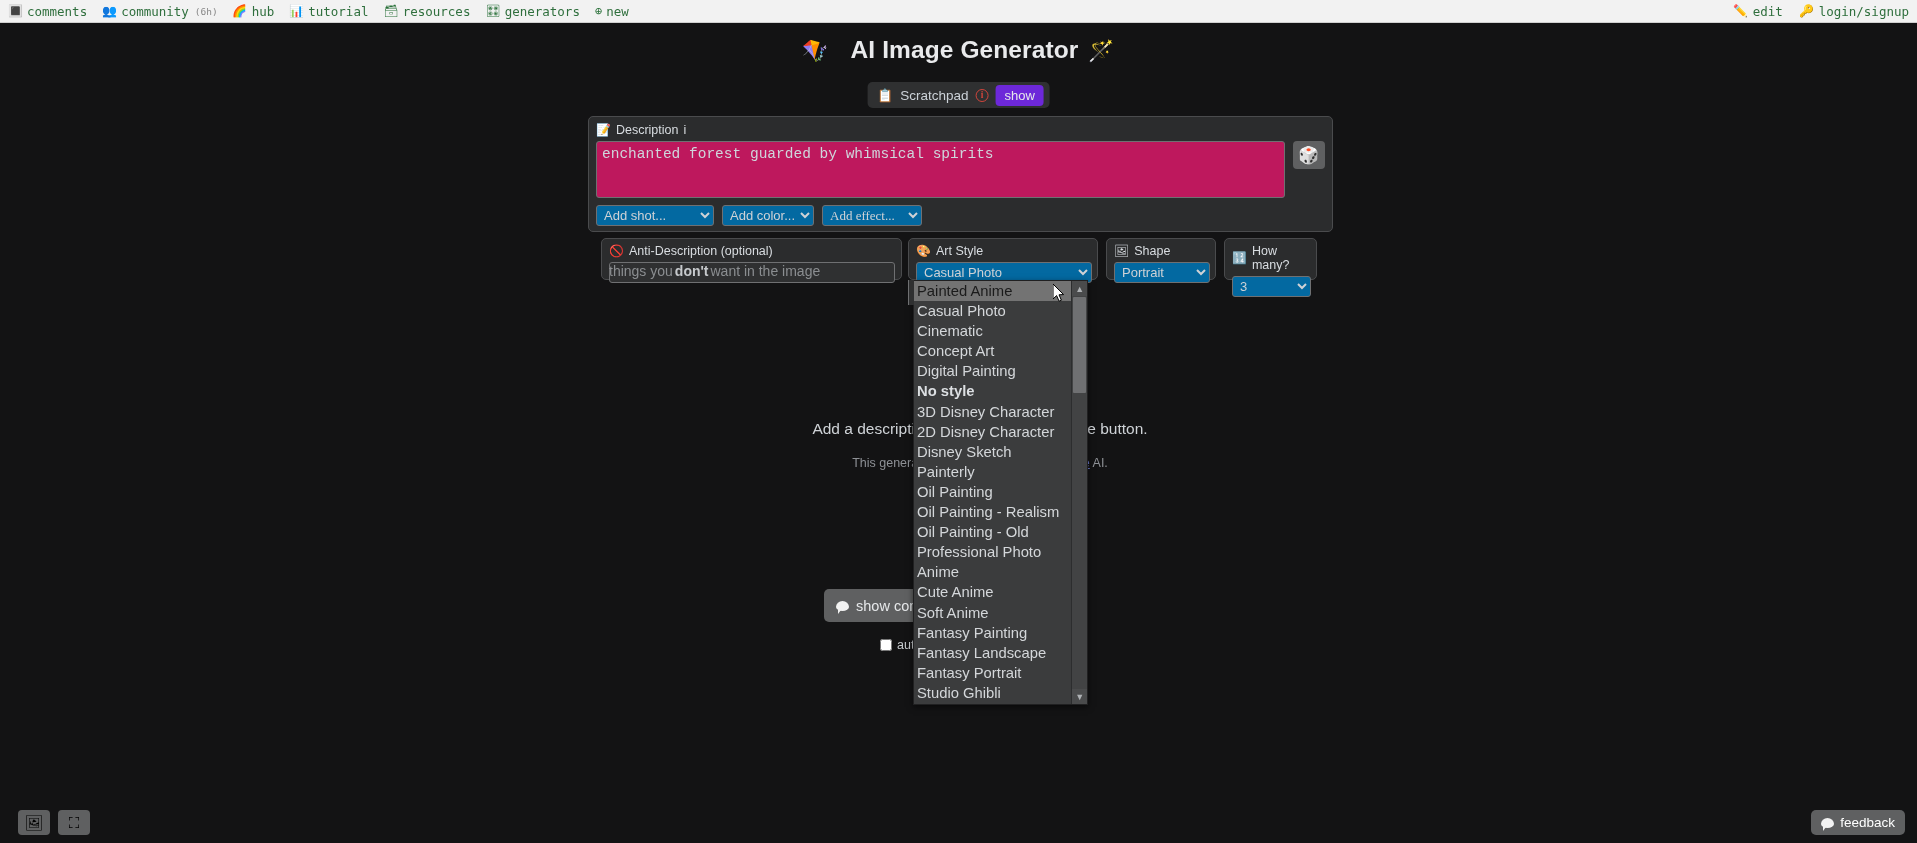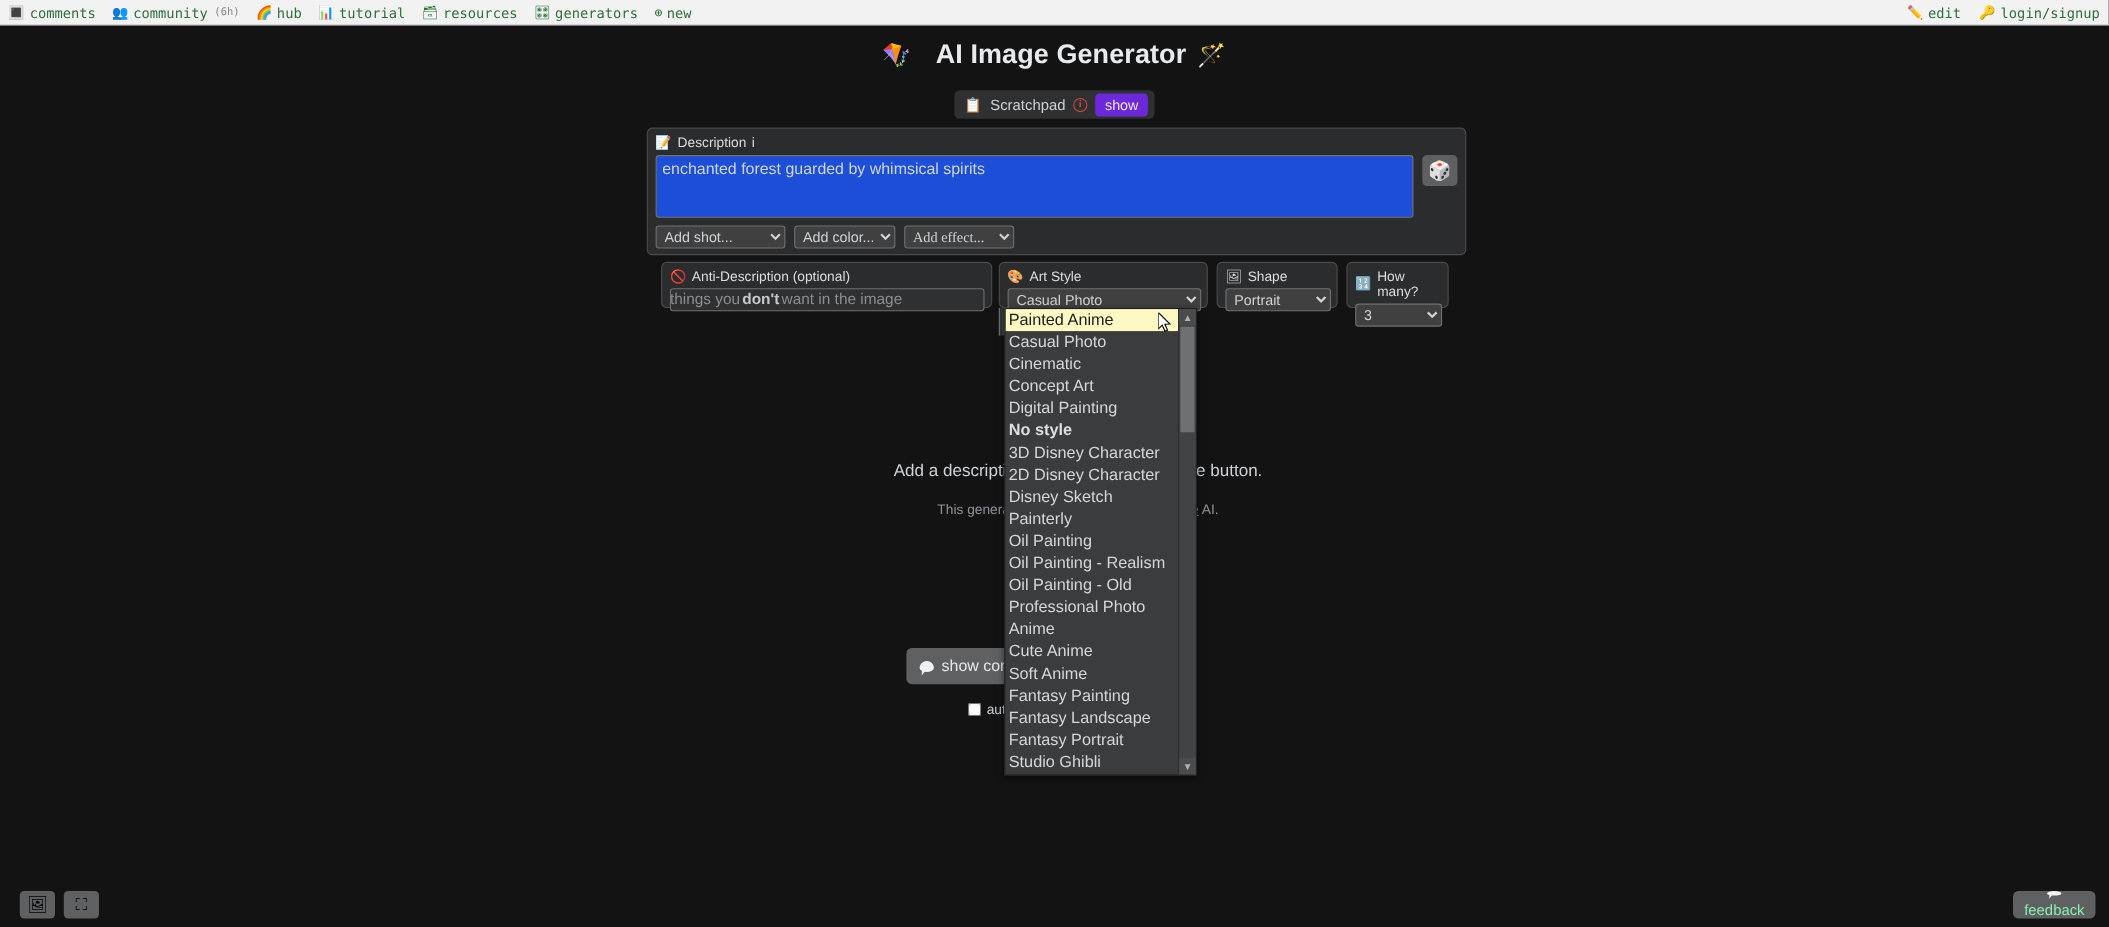--- a/index.html
+++ b/index.html
@@ -80,35 +80,35 @@
     padding: 6px 7px 7px 7px;
   }
   .field-label {
     display: flex; align-items: center; gap: 5px;
     font-size: 12.5px; color: #d9dde1; margin-bottom: 4px;
   }
   .field-label .emo { font-size: 12px; }
   #desc-inner { display: flex; gap: 8px; align-items: flex-start; }
   #desc-textarea {
     width: 700px; height: 57px;
-    background: #1d4ed8; color: #cfd6dc;
+    background: #be185d; color: #cfd6dc;
     border: 1px solid #6f7072; border-radius: 3px;
-    font-size: 14.5px; font-family: Liberation Sans, sans-serif;
+    font-size: 14.5px; font-family: Liberation Mono, monospace;
     padding: 3px 5px; resize: none; outline: none;
     line-height: 18px;
   }
   #dice-btn {
     width: 32px; height: 28px;
     background: #5f6061; border: none; border-radius: 4px;
     display:flex; align-items:center; justify-content:center;
     cursor: pointer; font-size: 17px; line-height: 1;
   }
   #desc-selects { display: flex; gap: 8px; margin-top: 7px; }
   select.dark {
-    background: #404040; color: #cfd2d6;
+    background: #0369a1; color: #cfd2d6;
     border: 1px solid #6f7072; border-radius: 3px;
     font-size: 13px; font-family: "Liberation Sans", sans-serif;
     height: 21px; padding: 1px 3px; outline: none;
   }
   #sel-shot { width: 118px; }
   #sel-color { width: 92px; }
   #sel-effect { width: 100px; font-family: Liberation Serif, serif; }
 
   
   .opt-card {
@@ -184,21 +184,21 @@
     overflow: hidden;
     padding: 0;
   }
   .dd-item {
     height: 20.1px; line-height: 20.1px;
     font-size: 14.8px; color: #d4d7da;
     padding-left: 3px;
     white-space: nowrap;
     cursor: pointer;
   }
-  .dd-item.sel { background: #fef9c3; color: #1b1b1b; }
+  .dd-item.sel { background: #737373; color: #1b1b1b; }
   .dd-item.bold { font-weight: bold; color: #dcdfe2; }
 
   
   #dd-scroll {
     width: 16px; height: 423px;
     background: #424344;
     border-left: 1px solid #2c2d2e;
     position: relative;
   }
   .dd-arrow {
@@ -227,23 +227,23 @@
   #bl-buttons { position: absolute; left: 18px; top: 810px; display: flex; gap: 8px; }
   .sq-btn {
     width: 32px; height: 25px; background: #5f6061;
     border: none; border-radius: 4px; cursor: pointer;
     display:flex; align-items:center; justify-content:center;
     font-size: 15px; line-height: 1;
   }
   #feedback-btn {
     position: absolute; right: 12px; top: 810px;
     height: 25px; background: #5f6061; border: none; border-radius: 5px;
-    color: #86efac; font-size: 13.5px;
+    color: #ffffff; font-size: 13.5px;
     display: flex; align-items: center; gap: 6px; padding: 0 10px;
-    cursor: pointer; font-family: "Liberation Sans", sans-serif; flex-direction: column;
+    cursor: pointer; font-family: "Liberation Sans", sans-serif;
   }
   .bubble {
     display:inline-block; width: 13px; height: 10px;
     background: #f2f2f2; border-radius: 50% 50% 50% 50%/60% 60% 40% 40%;
     position: relative;
   }
   .bubble:after {
     content:""; position:absolute; left:2px; bottom:-3px;
     border-width: 4px 3px 0 0; border-style: solid;
     border-color: #f2f2f2 transparent transparent transparent;

